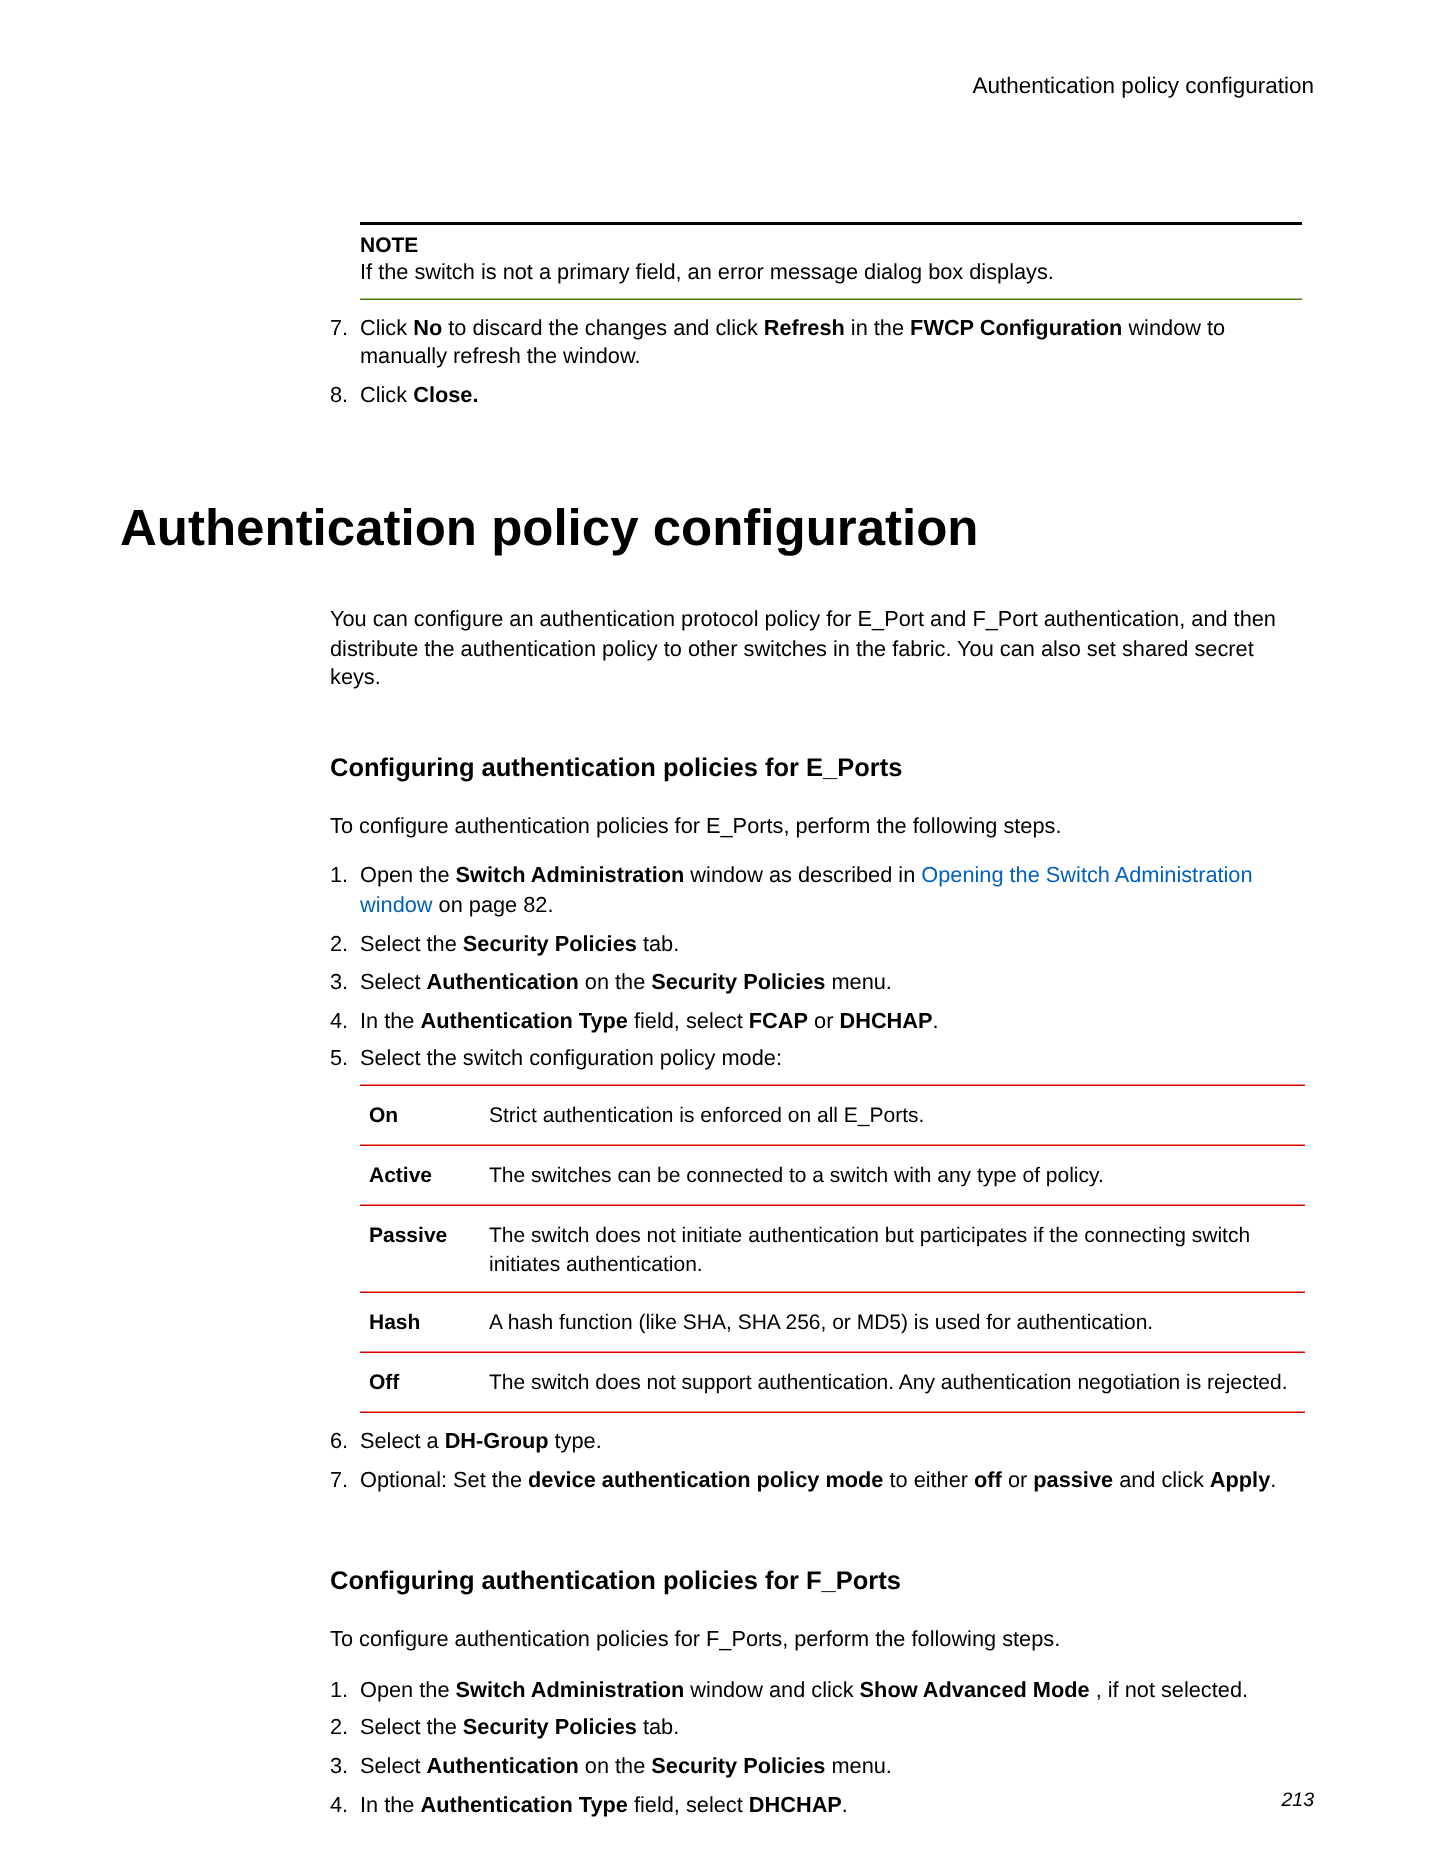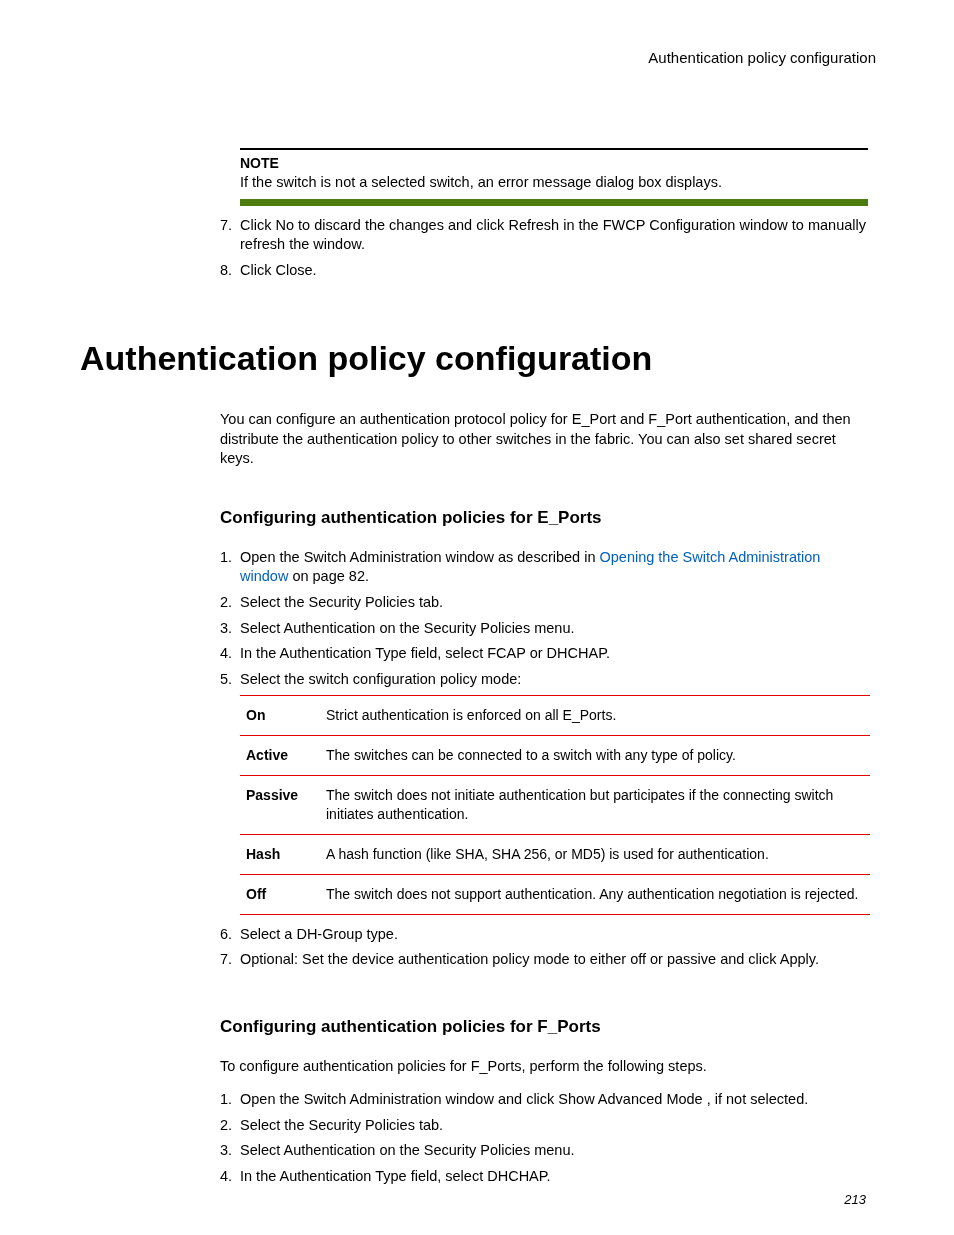--- a/index.html
+++ b/index.html
@@ -23,21 +23,21 @@
   .running-head {
     text-align: right;
     font-size: 15px;
     color: #000;
     margin-bottom: 80px;
   }
   .note-block {
     margin-left: 160px;
     width: 628px;
     border-top: 2px solid #000;
-    border-bottom: 7px solid #4d7c0f;
+    border-bottom: 1px solid #4d7c0f;
     padding: 4px 0 6px 0;
     margin-bottom: 10px;
   }
   .note-label { font-weight: bold; font-size: 14px; }
   .note-text { font-size: 14.5px; }
   .ol-top, .ol-sub {
     margin: 0;
     padding: 0;
     list-style: none;
   }
@@ -75,21 +75,21 @@
     font-size: 17px;
     margin: 0 0 18px 140px;
     letter-spacing: 0px;
   }
   .sub-intro {
     margin-left: 140px;
     width: 648px;
     margin-bottom: 14px;
   }
   .link { color: #0060c0; }
-  b { font-weight: normal; }
+  b { font-weight: bold; }
   table.policy {
     border-collapse: collapse;
     margin-left: 160px;
     width: 630px;
     margin-top: 4px;
     margin-bottom: 10px;
   }
   table.policy tr { }
   table.policy td {
     padding: 10px 6px;
@@ -102,54 +102,55 @@
   .footer {
     position: absolute;
     left: 80px;
     bottom: 44px;
     width: 796px;
     font-style: italic;
     font-size: 13px;
   }
   .footer .pn {
     position: absolute;
-    right: 10px;
+    right: 0;
     top: 0;
     font-style: italic;
   }
   .spacer-40 { height: 40px; }
 </style>
 </head>
 <body>
 
 <div class="page">
 
   <div class="running-head">Authentication policy configuration</div>
 
   <div class="note-block">
     <div class="note-label">NOTE</div>
-    <div class="note-text">If the switch is not a selected switch, an error message dialog box displays.</div>
+    <div class="note-text">If the switch is not a primary field, an error message dialog box displays.</div>
   </div>
 
   <ol class="ol-top">
     <li>
       <span class="num">7.</span>
       <span>Click </span><b>No</b><span> to discard the changes and click </span><b>Refresh</b><span> in the </span><b>FWCP Configuration</b><span> window to manually refresh the window.</span>
     </li>
     <li>
       <span class="num">8.</span>
       <span>Click </span><b>Close.</b>
     </li>
   </ol>
 
   <h1 class="page-title">Authentication policy configuration</h1>
 
   <div class="intro-para">You can configure an authentication protocol policy for E_Port and F_Port authentication, and then distribute the authentication policy to other switches in the fabric. You can also set shared secret keys.</div>
 
   <h2 class="section-title">Configuring authentication policies for E_Ports</h2>
+  <div class="sub-intro">To configure authentication policies for E_Ports, perform the following steps.</div>
 
   <ol class="ol-top">
     <li>
       <span class="num">1.</span>
       <span>Open the </span><b>Switch Administration</b><span> window as described in </span><span class="link">Opening the Switch Administration window</span><span> on page 82.</span>
     </li>
     <li>
       <span class="num">2.</span>
       <span>Select the </span><b>Security Policies</b><span> tab.</span>
     </li>

